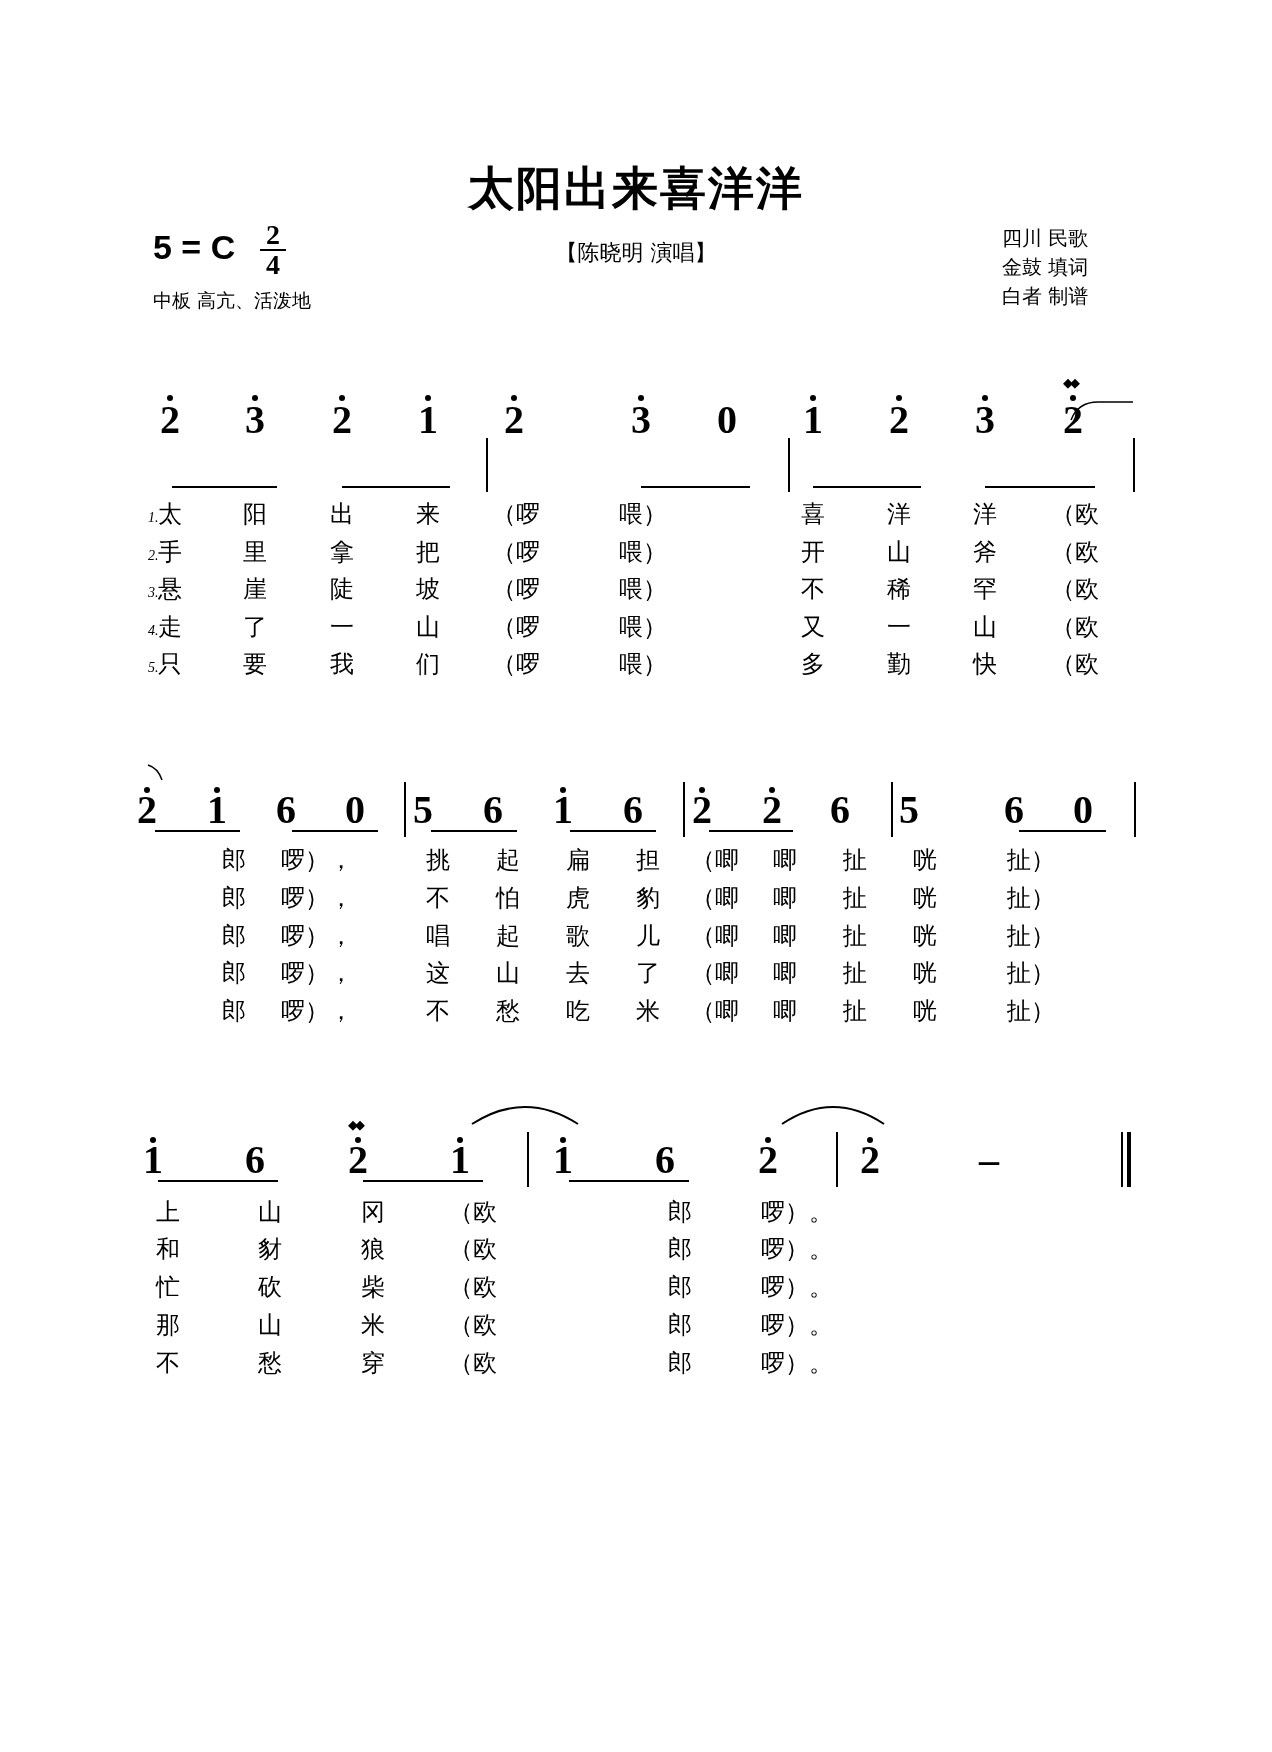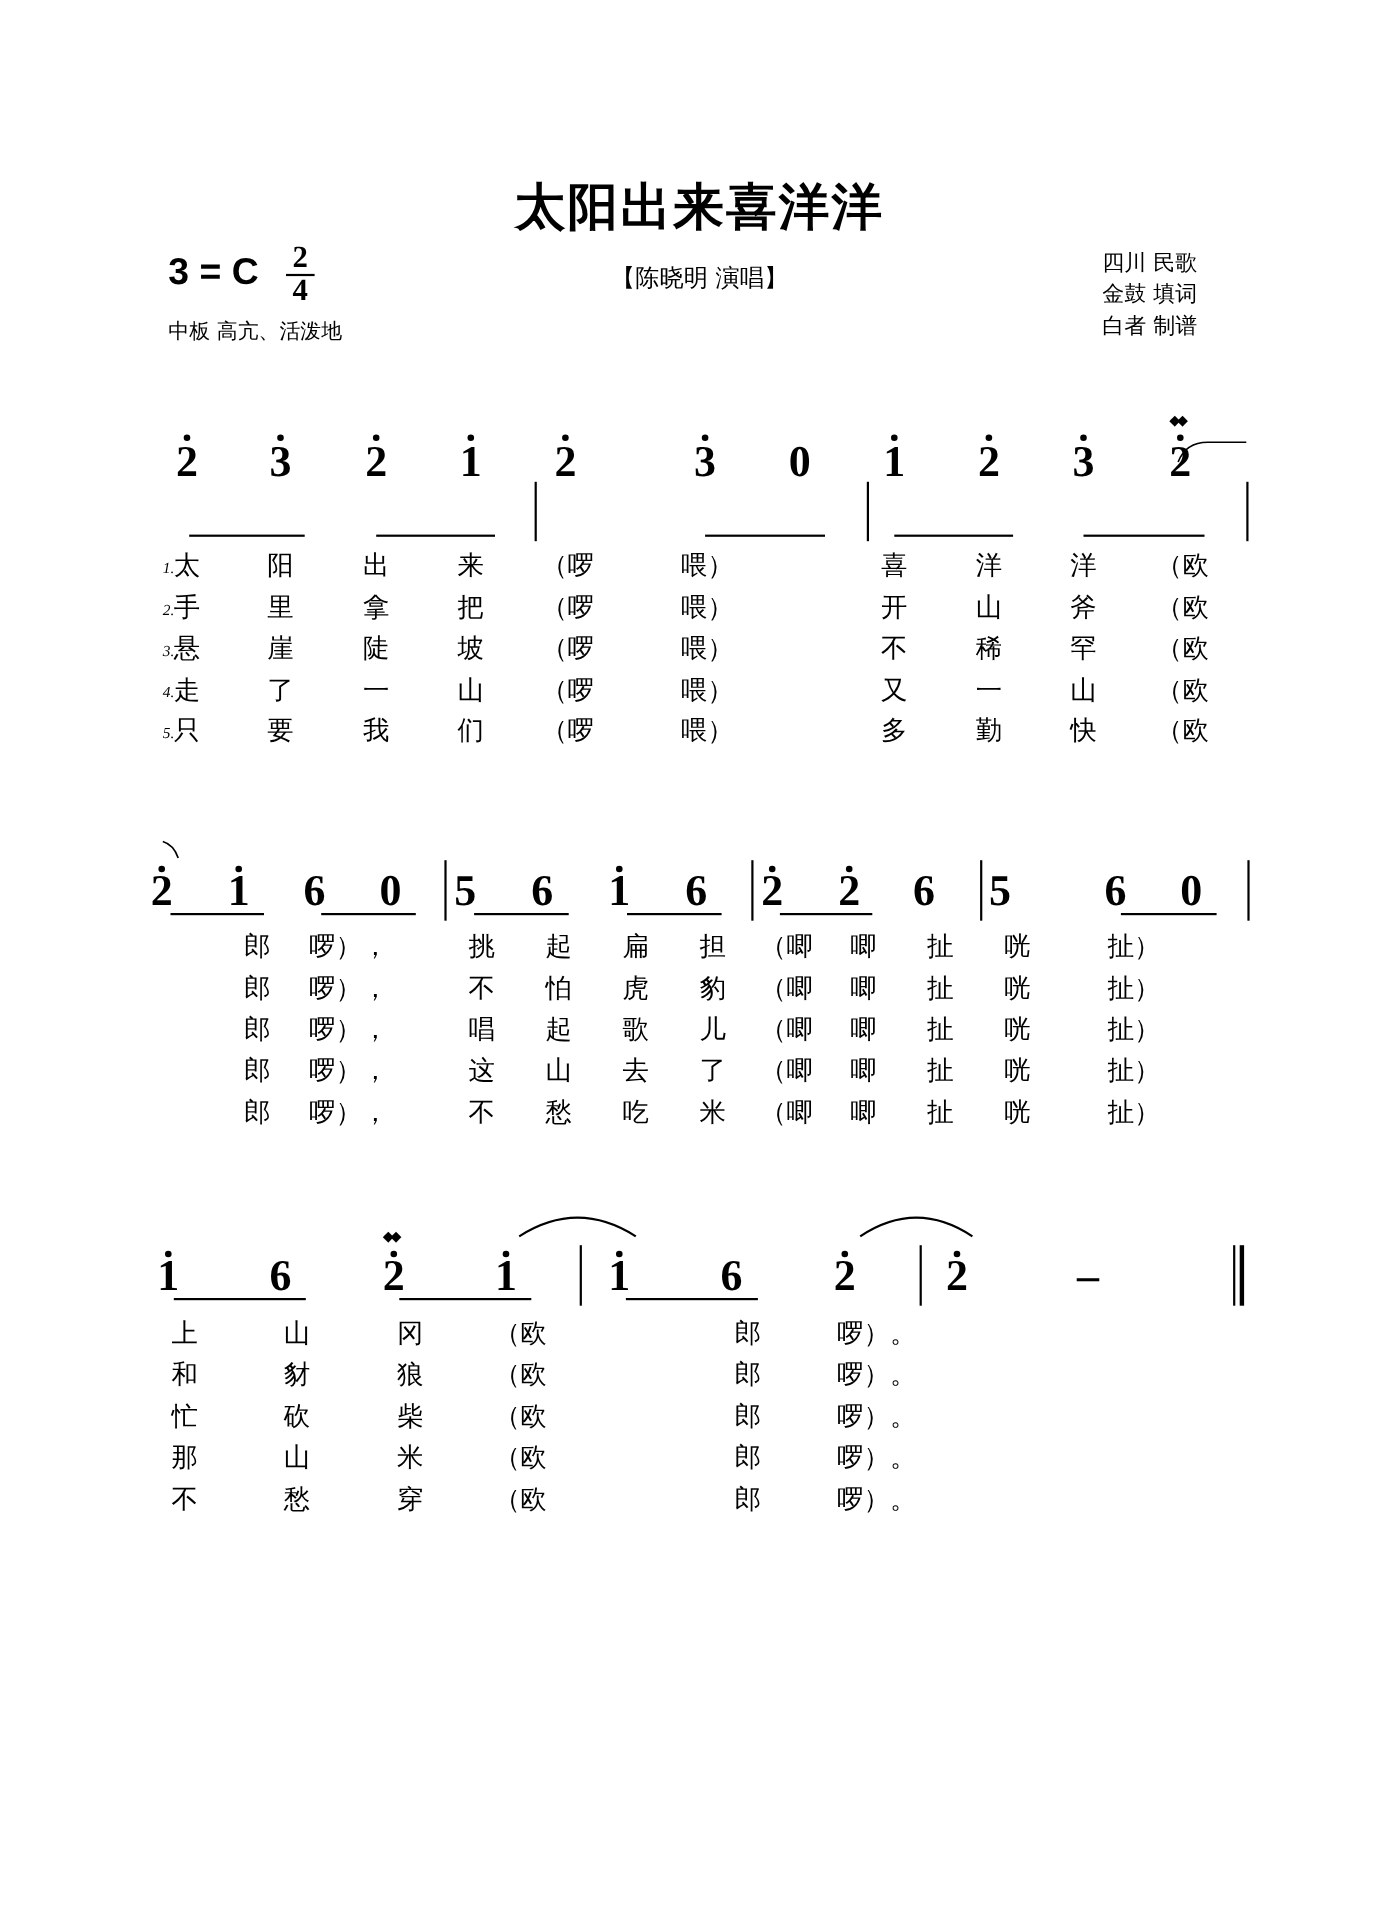--- a/index.html
+++ b/index.html
@@ -17,21 +17,21 @@
   .uline { height: 2px; background: #000; }
   .bar { width: 2px; background: #000; }
   .lyric { font-family: "DejaVu Sans", sans-serif; font-size: 24px; line-height: 28px; width: 40px; text-align: center; }
   .vnum { font-family: "Liberation Serif", serif; font-style: italic; font-size: 14px; }
   .orn { font-family: "DejaVu Sans", sans-serif; font-size: 13px; font-weight: bold; letter-spacing: -3px; }
 </style>
 </head>
 <body>
 
 <div class="abs title">太阳出来喜洋洋</div>
-<div class="abs key">3 = C</div>
+<div class="abs key">5 = C</div>
 <div class="abs timesig">
   <span>2</span>
   <span class="line"></span>
   <span>4</span>
 </div>
 <div class="abs tempo">中板 高亢、活泼地</div>
 <div class="abs singer">【陈晓明 演唱】</div>
 <div class="abs credits">
   <div>四川 民歌</div>
   <div>金鼓 填词</div>

